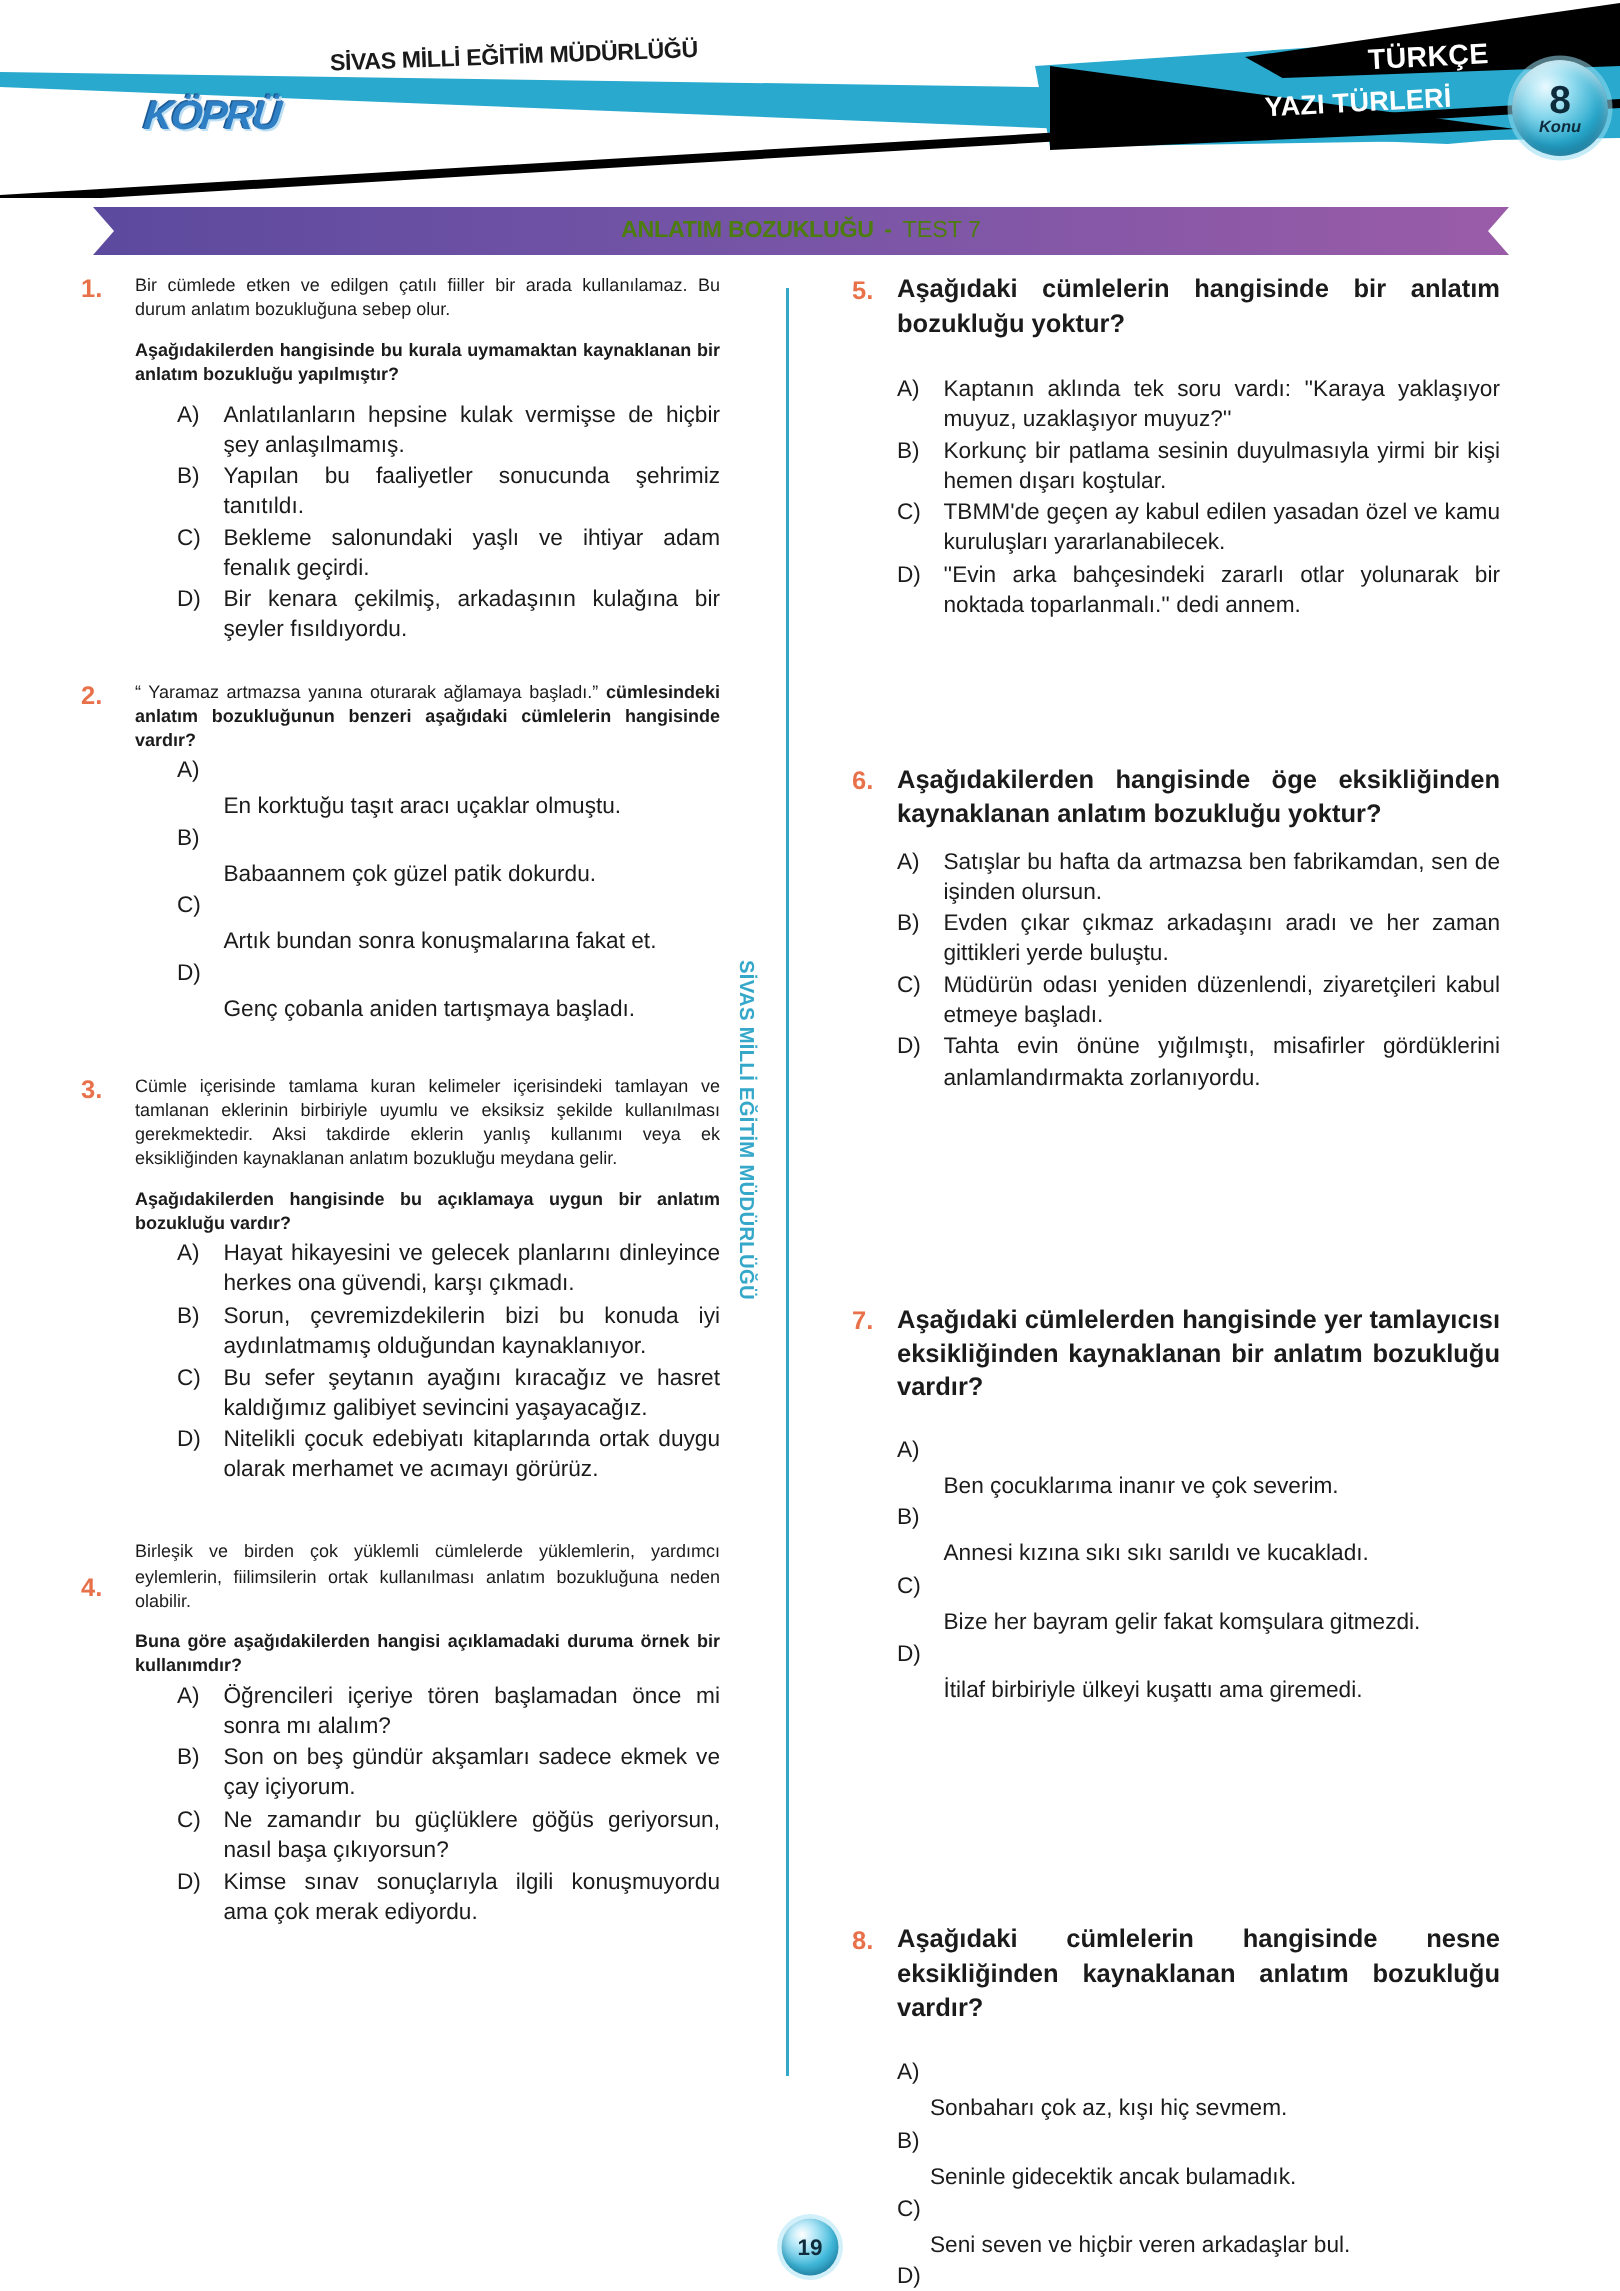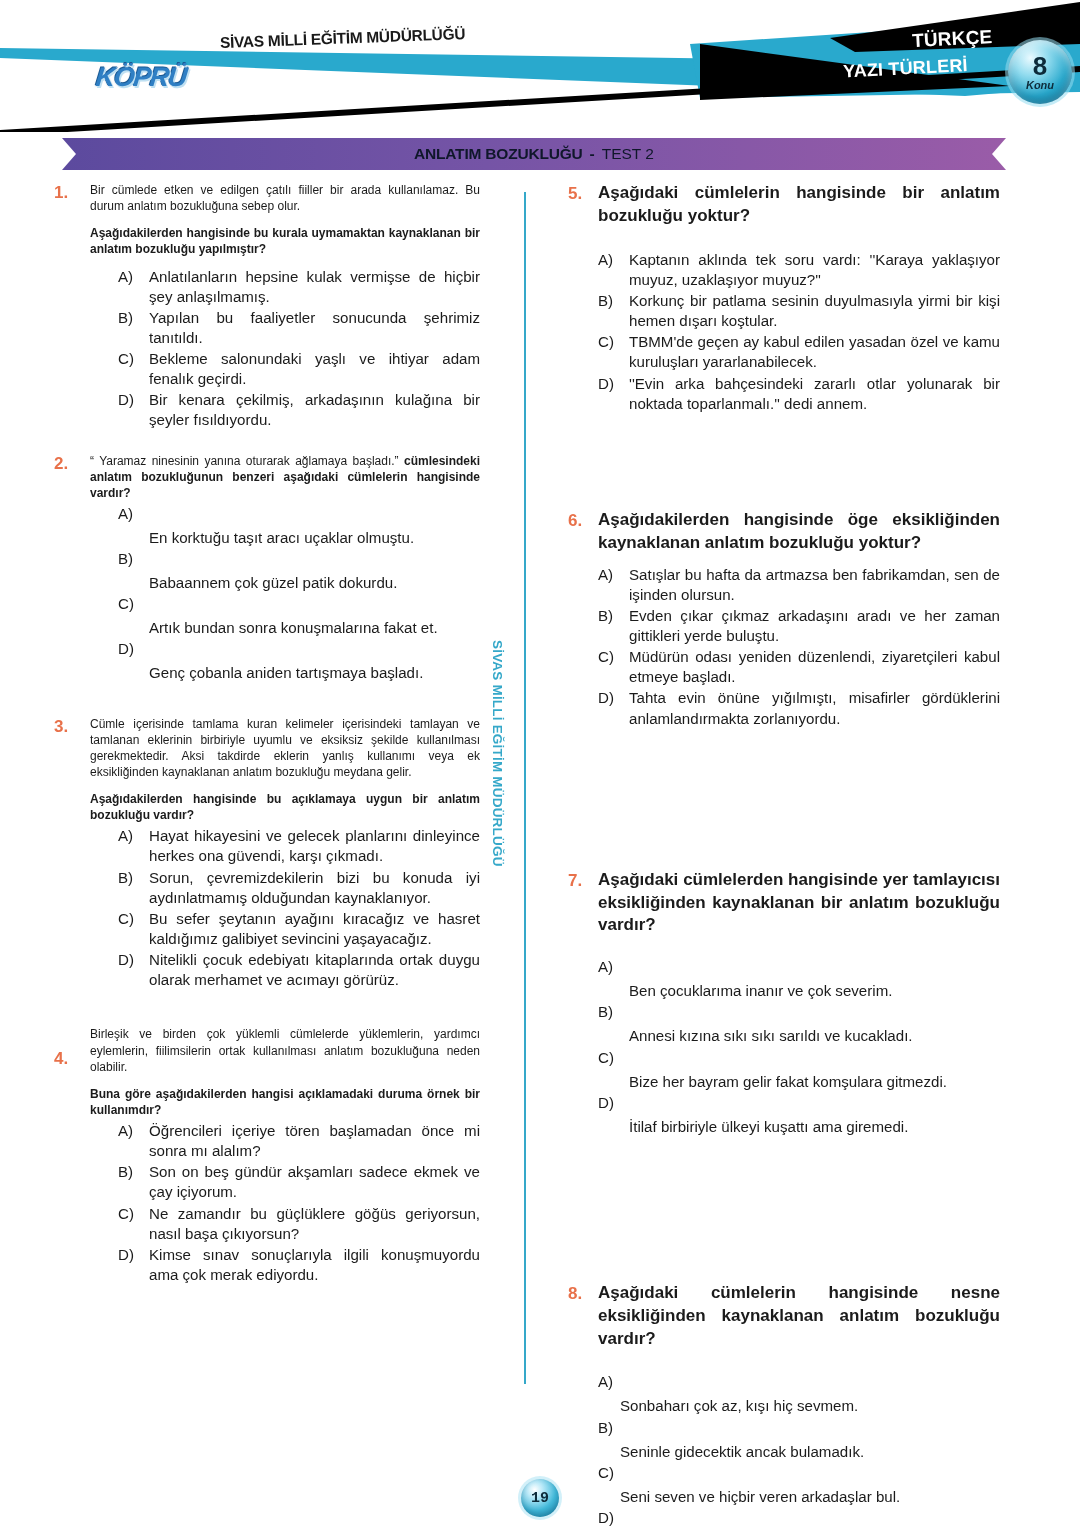--- a/index.html
+++ b/index.html
@@ -131,21 +131,21 @@
   .banner-text {
     position: absolute;
     top: 0; left: 0;
     width: 944px;
     height: 32px;
     display: flex;
     align-items: center;
     justify-content: center;
     gap: 7px;
     font-size: 15.5px;
-    color: #0f172a;
+    color: #4d7c0f;
     white-space: nowrap;
   }
   .banner-text .b-main { font-weight: 700; letter-spacing: -0.2px; }
   .banner-text .b-dash { font-weight: 700; }
   .banner-text .b-sub  { font-weight: 400; }
 
   
   .columns {
     position: absolute;
     top: 182px;
@@ -268,21 +268,20 @@
     background:
       radial-gradient(circle at 36% 28%, #ffffff 0%, #b9e9f8 22%, #41b9da 58%, #1d86ab 100%);
     box-shadow: 0 0 0 3px rgba(165, 226, 243, 0.5),
                 inset 0 -3px 6px rgba(0, 60, 90, 0.3);
     display: flex;
     align-items: center;
     justify-content: center;
     font-size: 15px;
     font-weight: 700;
     color: #0e2c3b;
-    font-family: Liberation Mono, monospace;
   }
 </style>
 </head>
 <body>
 
 <div class="page">
 
   <div class="header">
     <svg width="1080" height="132" viewBox="0 0 1080 132">
 
@@ -318,21 +317,21 @@
           <stop offset="0%" stop-color="#5c4a9e"></stop>
           <stop offset="45%" stop-color="#7554a6"></stop>
           <stop offset="100%" stop-color="#9a5ca8"></stop>
         </linearGradient>
       </defs>
       <path d="M0,0 L944,0 L930,16 L944,32 L0,32 L14,16 Z" fill="url(#bannerGrad)"></path>
     </svg>
     <div class="banner-text">
       <span class="b-main">ANLATIM BOZUKLUĞU</span>
       <span class="b-dash">-</span>
-      <span class="b-sub">TEST 2</span>
+      <span class="b-sub">TEST 7</span>
     </div>
   </div>
 
   <div class="divider"></div>
   <div class="side-label">SİVAS MİLLİ EĞİTİM MÜDÜRLÜĞÜ</div>
 
   <div class="columns">
 
     <div class="col col-left">
 
@@ -355,21 +354,21 @@
           </div>
           <div class="opt">
             <span class="opt-letter">D)</span>
             <span class="opt-text">Bir kenara çekilmiş, arkadaşının kulağına bir şeyler fısıldıyordu.</span>
           </div>
         </div>
       </div>
 
       <div class="question" style="margin-top:22px;">
         <span class="q-num align-top">2.</span>
-        <p class="q-stem"><span>“ Yaramaz ninesinin yanına oturarak ağlamaya başladı.”</span>
+        <p class="q-stem"><span>“ Yaramaz artmazsa yanına oturarak ağlamaya başladı.”</span>
           <strong>cümlesindeki anlatım bozukluğunun benzeri aşağıdaki cümlelerin hangisinde vardır?</strong>
         </p>
         <div class="options tight">
           <div class="opt">
             <span class="opt-letter">A)</span>
             <span class="opt-text nojust">En korktuğu taşıt aracı uçaklar olmuştu.</span>
           </div>
           <div class="opt">
             <span class="opt-letter">B)</span>
             <span class="opt-text nojust">Babaannem çok güzel patik dokurdu.</span>

